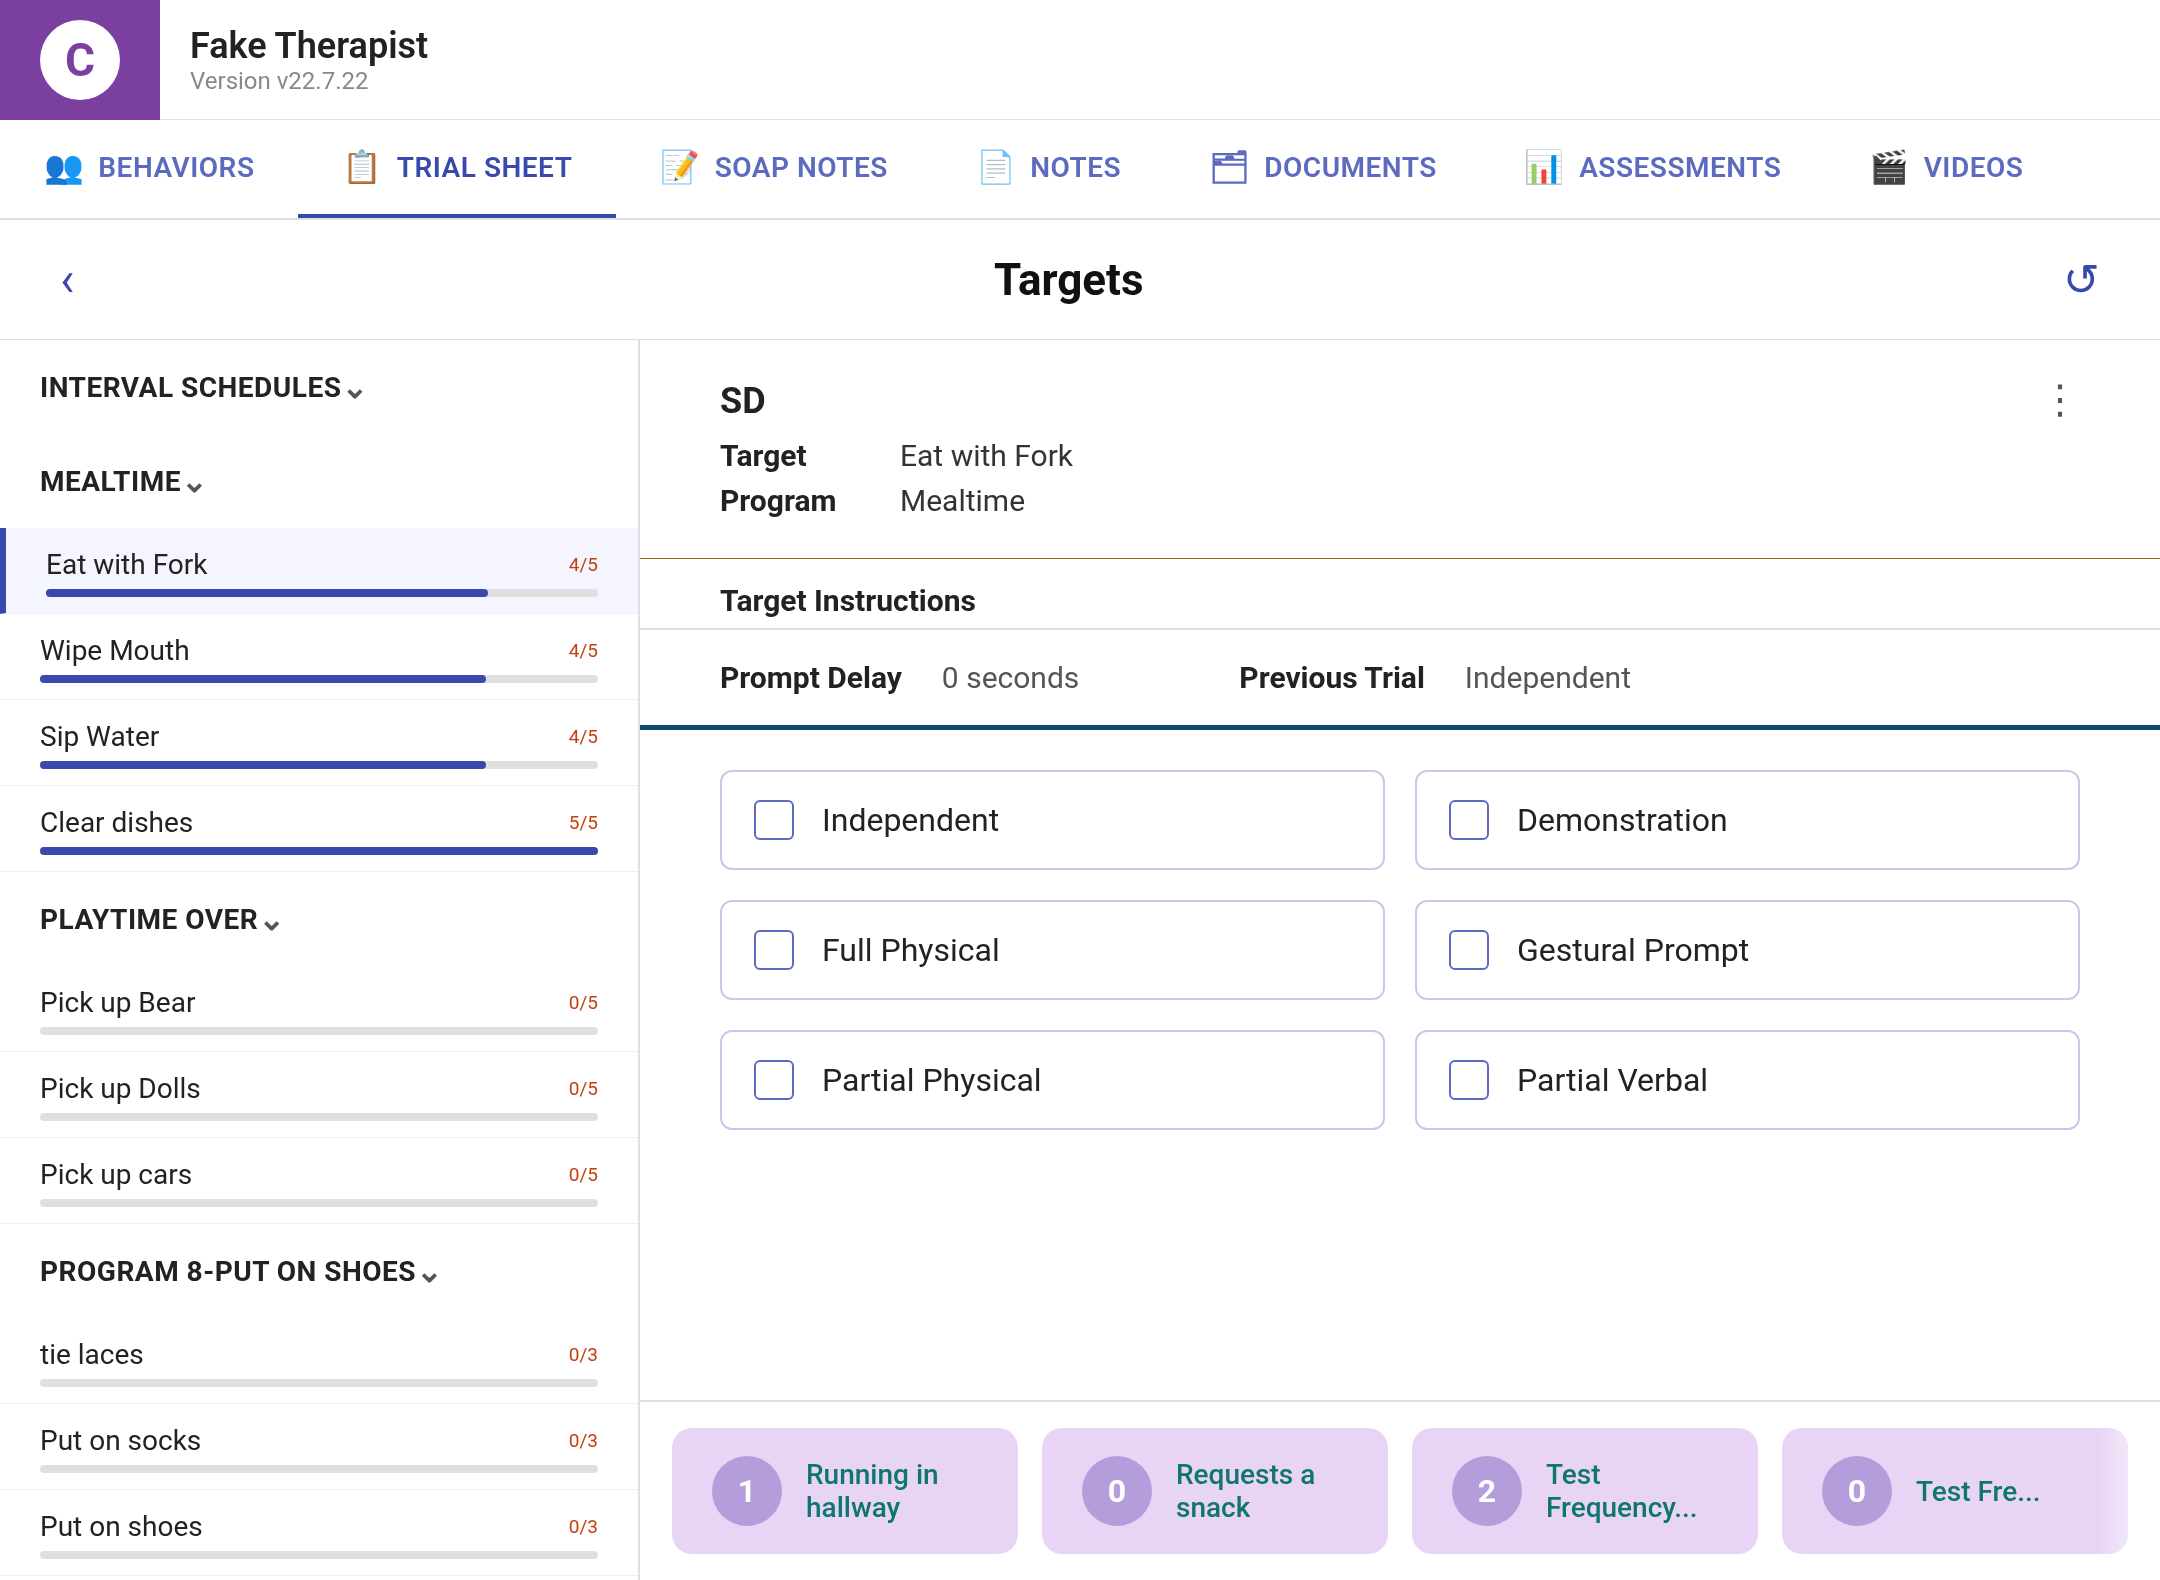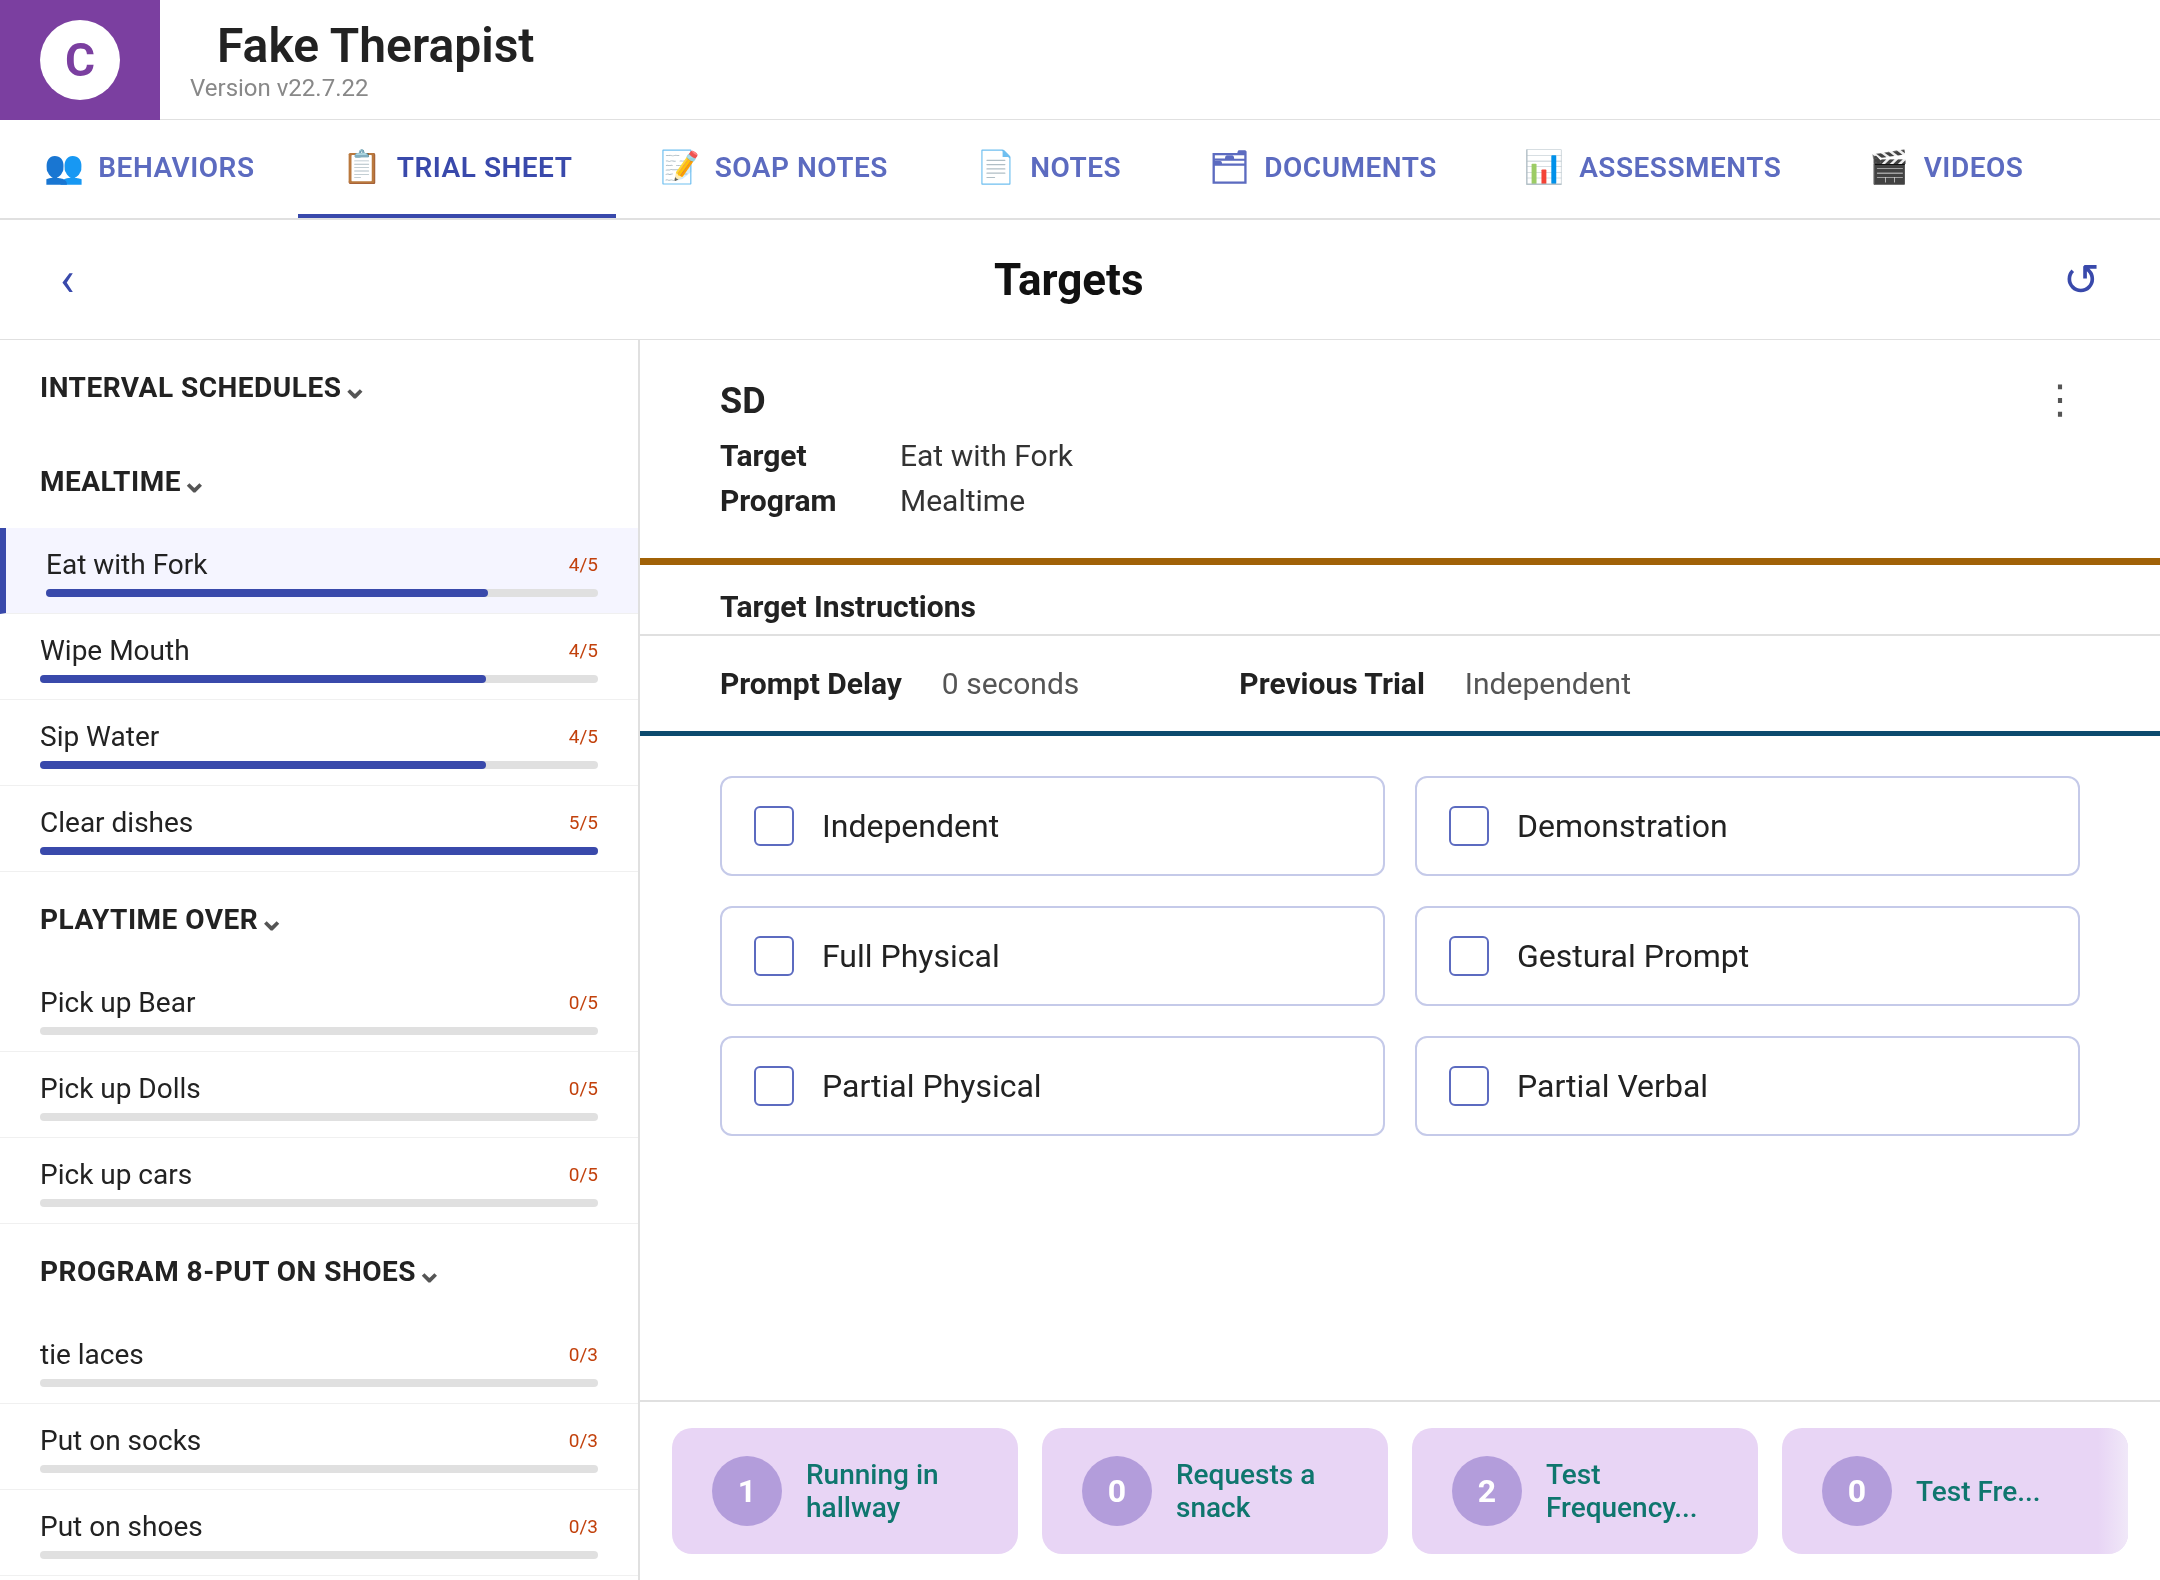--- a/index.html
+++ b/index.html
@@ -30,24 +30,23 @@
       justify-content: center;
       font-size: 46px;
       font-weight: bold;
       color: #7B3FA0;
     }
     .app-title-area {
       padding: 0 30px;
       flex: 1;
     }
     .app-name {
-      font-size: 48px;
+      font-size: 36px;
       font-weight: 600;
       color: #222;
-      margin-left: 27px;
     }
     .app-version {
       font-size: 24px;
       color: #888;
     }
 
     
     .top-nav {
       display: flex;
       align-items: center;
@@ -164,21 +163,21 @@
       border-radius: 4px;
       background: #3949ab;
     }
     .progress-bar-fill.empty {
       background: #bdbdbd;
     }
 
     
     .sd-section {
       padding: 40px 80px 30px;
-      border-bottom: 7px solid #a16207;
+      border-bottom: 1px solid #a16207;
     }
     .sd-header {
       display: flex;
       justify-content: space-between;
       align-items: flex-start;
     }
     .sd-label {
       font-size: 36px;
       font-weight: 700;
       color: #222;

